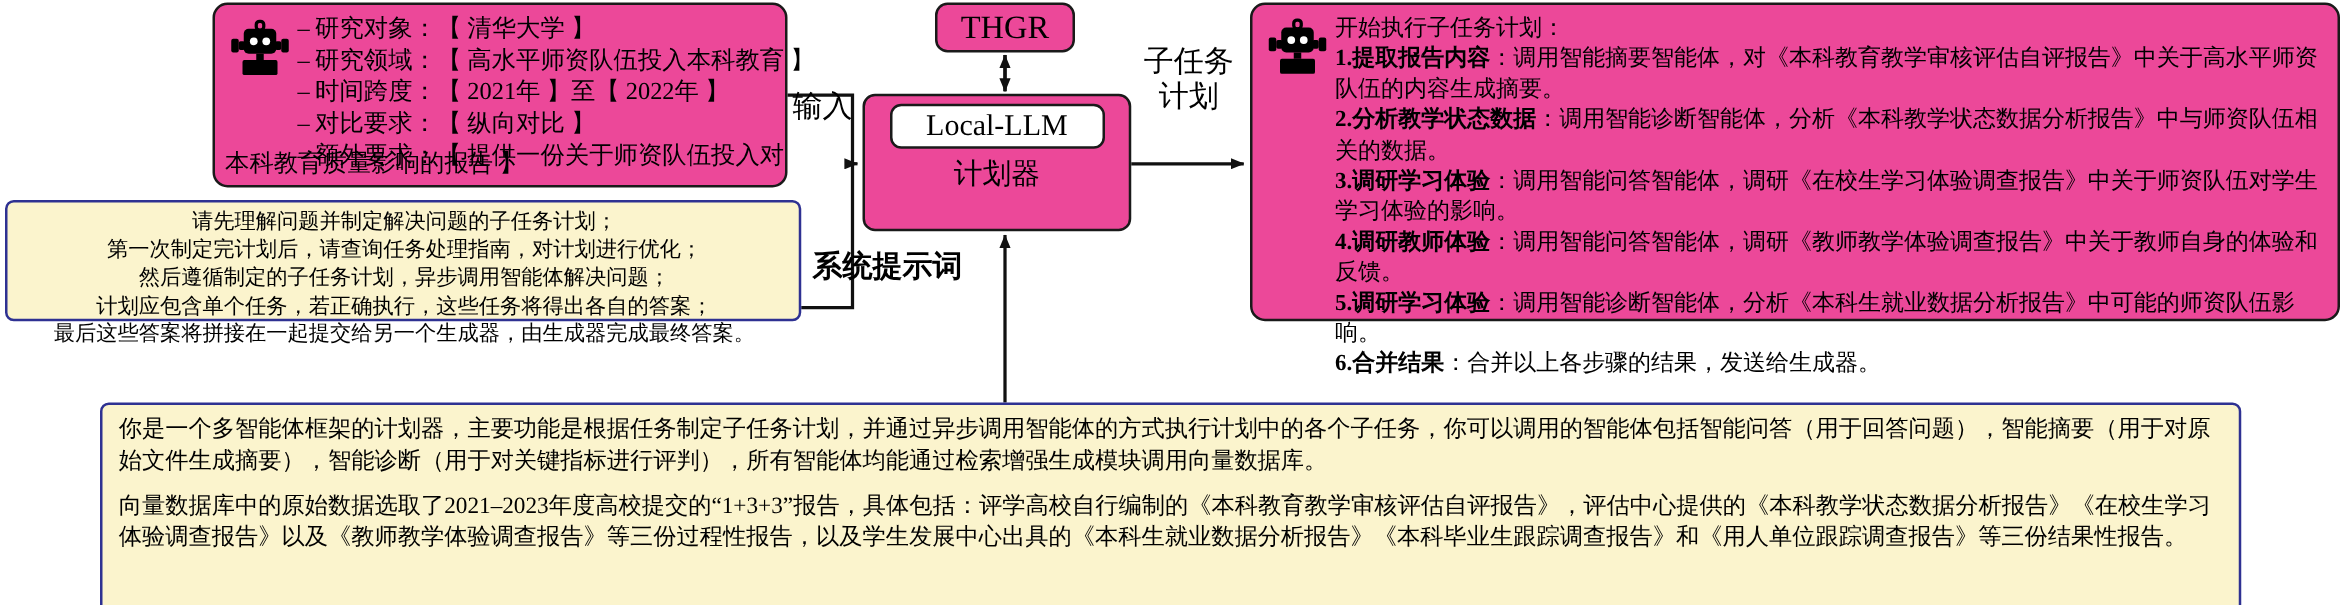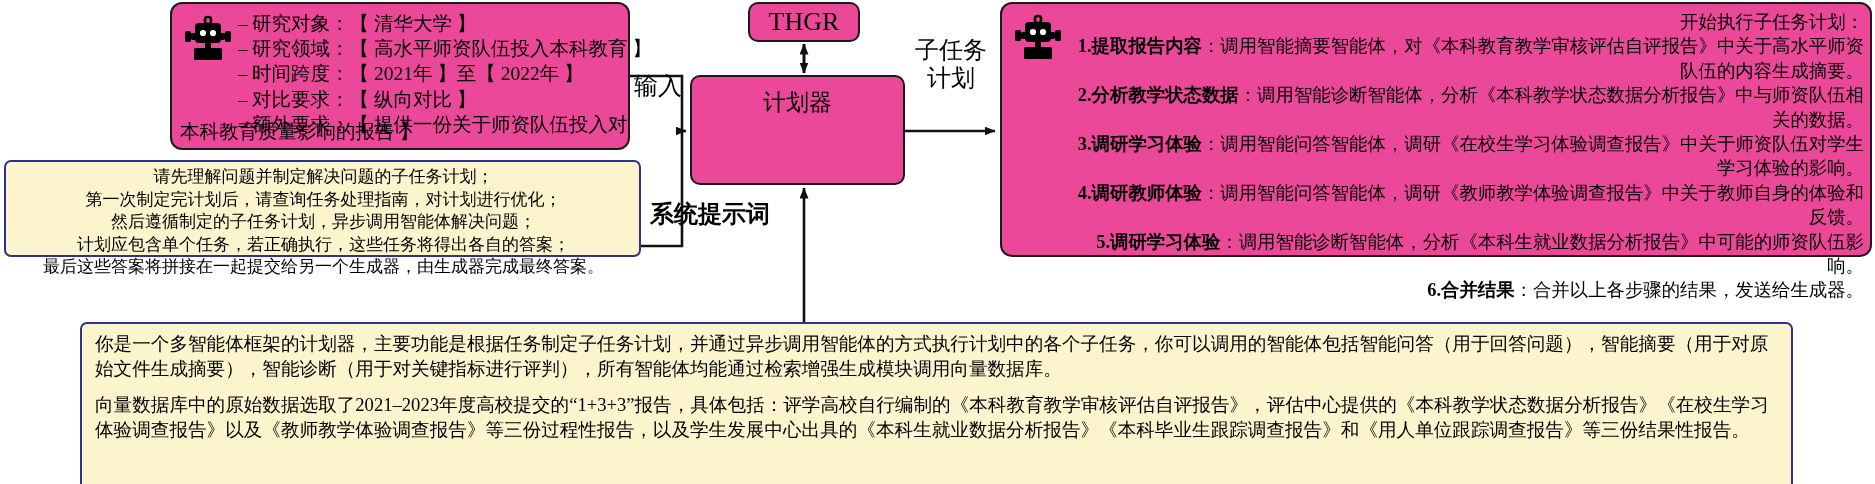--- a/index.html
+++ b/index.html
@@ -99,21 +99,20 @@
     background: #fff;
     display: flex; align-items: center; justify-content: center;
     font-size: 24px;
   }
   #planner-label { margin-top: 4px; font-size: 23px; }
 
   
   #output-box {
     left: 1000px; top: 2px; width: 872px; height: 255px;
     border-radius: 12px;
-    text-align: right;
   }
   #output-box .inner { display: flex; padding: 6px 6px 0 10px; }
   .olines {
     margin-left: 4px;
     font-size: 18.4px;
     line-height: 24.4px;
   }
   .oline { display: block; white-space: normal; }
   .ob { font-weight: bold; }
 
@@ -203,20 +202,23 @@
       <div>计划应包含单个任务，若正确执行，这些任务将得出各自的答案；</div>
       <div>最后这些答案将拼接在一起提交给另一个生成器，由生成器完成最终答案。</div>
     </div>
   </div>
 
   <div class="box" id="thgr-box">
     <span>THGR</span>
   </div>
 
   <div class="box" id="planner-box">
+    <div id="llm-chip">
+      <span>Local-LLM</span>
+    </div>
     <div id="planner-label">计划器</div>
   </div>
 
   <div class="edge-label" id="label-input">输入</div>
   <div class="edge-label" id="label-sysprompt">系统提示词</div>
   <div class="edge-label" id="label-subtask">子任务
 计划</div>
 
   <div class="box" id="output-box">
     <div class="inner">

